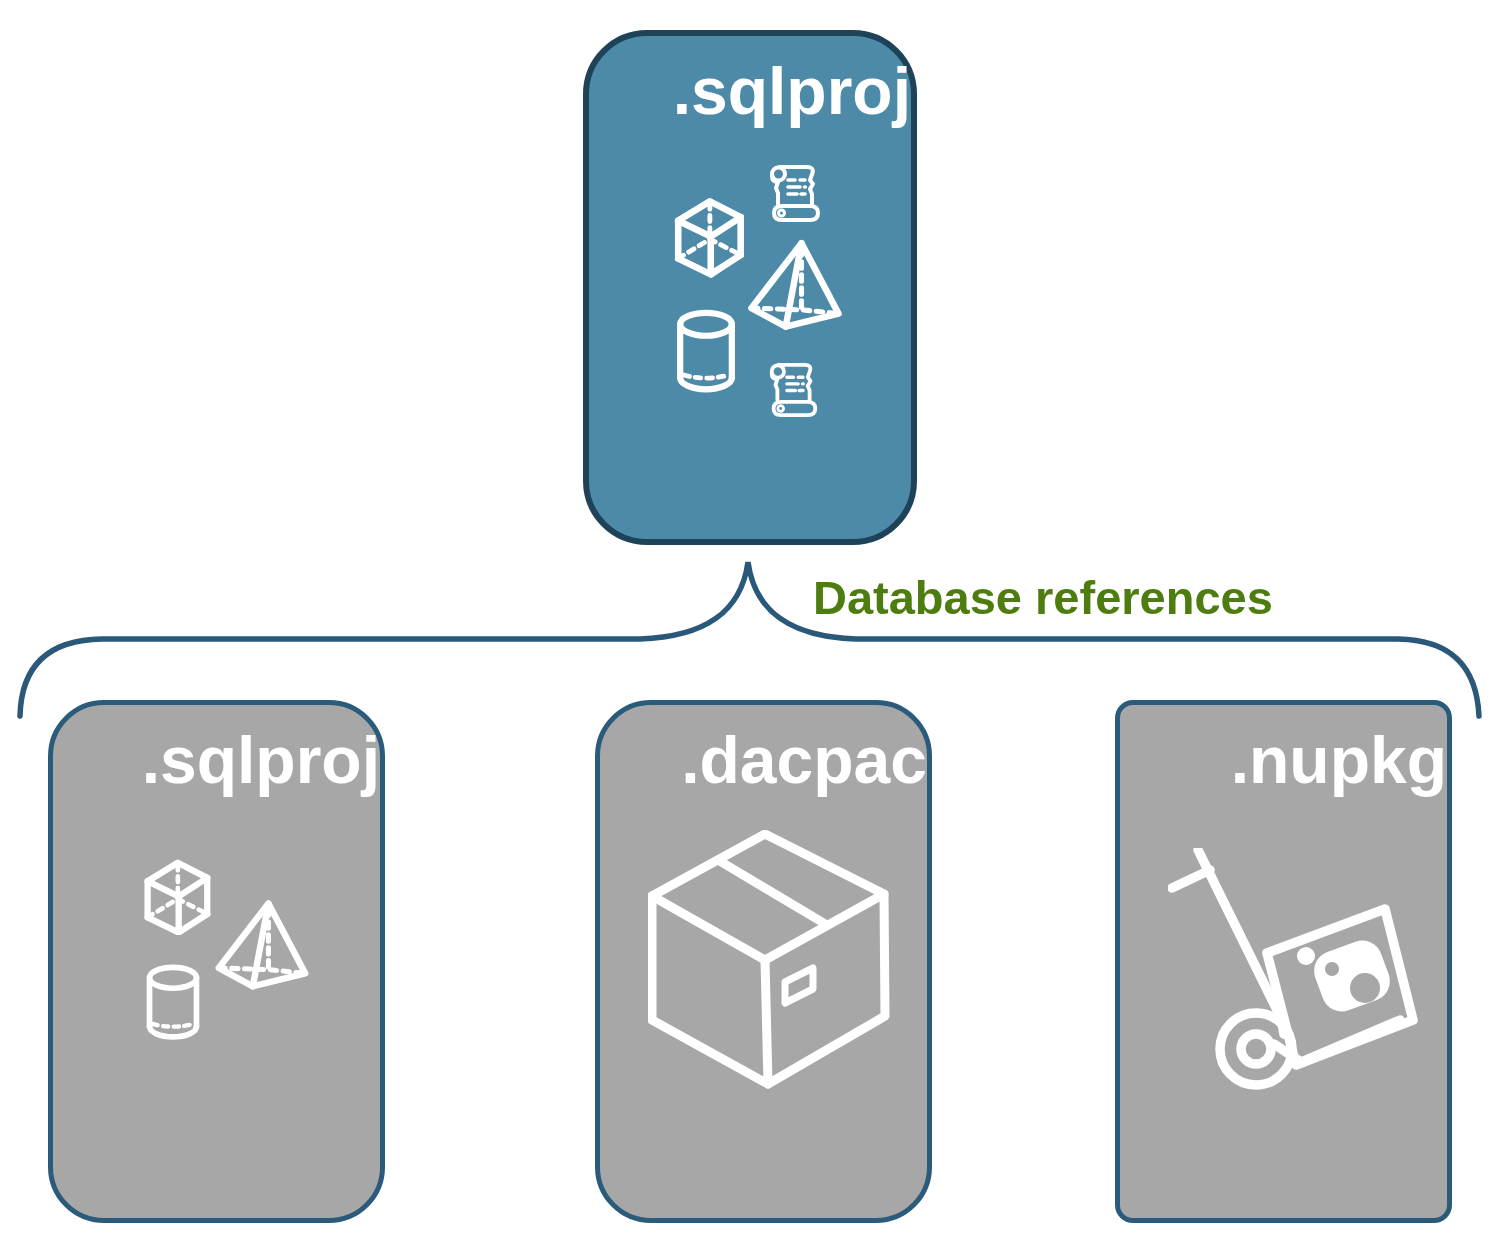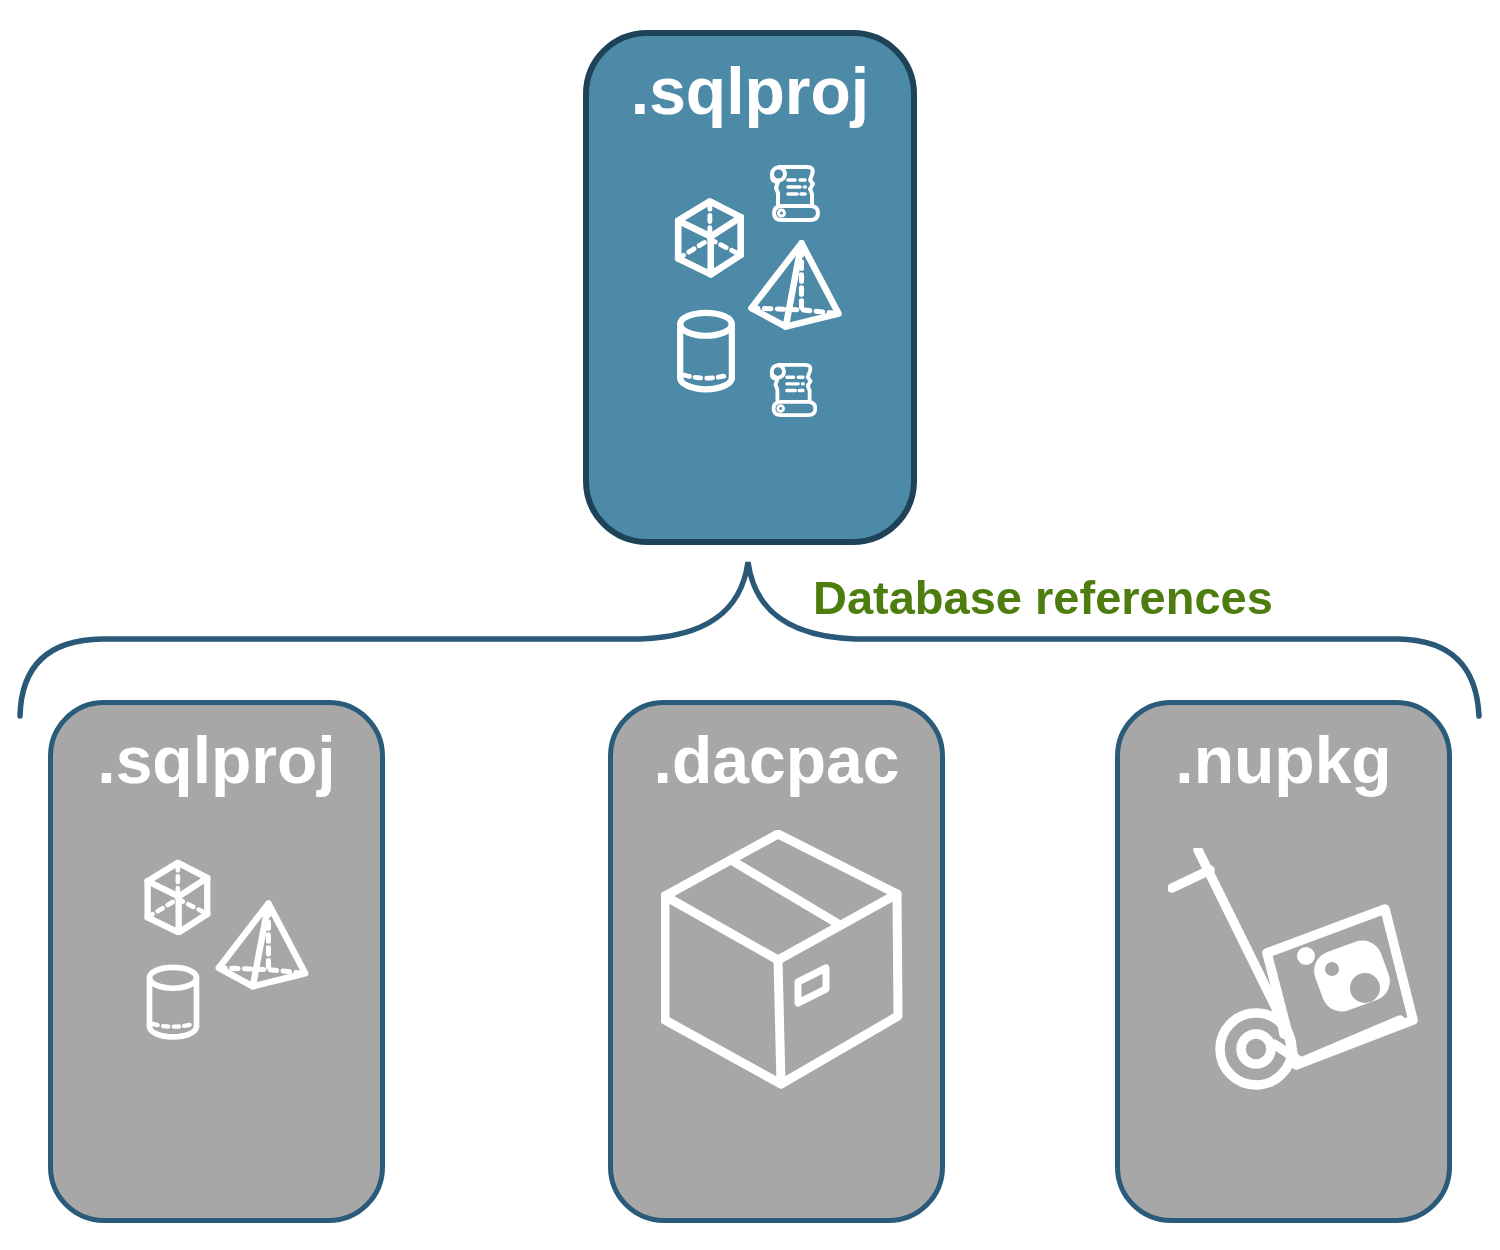--- a/index.html
+++ b/index.html
@@ -1,32 +1,32 @@
 <!DOCTYPE html>
 <html><head>
 <meta charset="utf-8">
 <style>
   html,body { margin:0; padding:0; background:#ffffff; }
   body { width:1500px; height:1250px; font-family:"Liberation Sans", sans-serif; }
   .canvas { position:relative; width:1500px; height:1250px; background:#ffffff; overflow:hidden; }
 
   .connector-svg { position:absolute; left:0; top:0; width:1500px; height:1250px; pointer-events:none; }
 
-  .node { position:absolute; box-sizing:border-box; text-align:center; }
+  .node { position:absolute; box-sizing:border-box; text-align:right; }
   .node-root {
     left:583px; top:30px; width:334px; height:515px;
     background:#4D8AA8; border:6px solid #1E4358; border-radius:64px;
   }
   .node-child {
     top:700px; width:337px; height:523px;
     background:#A7A7A7; border:5px solid #2B5B7B; border-radius:56px;
   }
   .child-0 { left:48px; }
-  .child-1 { left:608px; }
-  .child-2 { left:1115px; }
+  .child-1 { left:595px; }
+  .child-2 { left:1115px;border-radius:18px; }
 
   .node-title {
     color:#ffffff; font-weight:bold; font-size:66px; line-height:1.0;
     margin-top:22px; letter-spacing:0px;
   }
 
   .icon { position:absolute; overflow:visible; }
 
   .ref-label {
     position:absolute; left:813px; top:570px;

